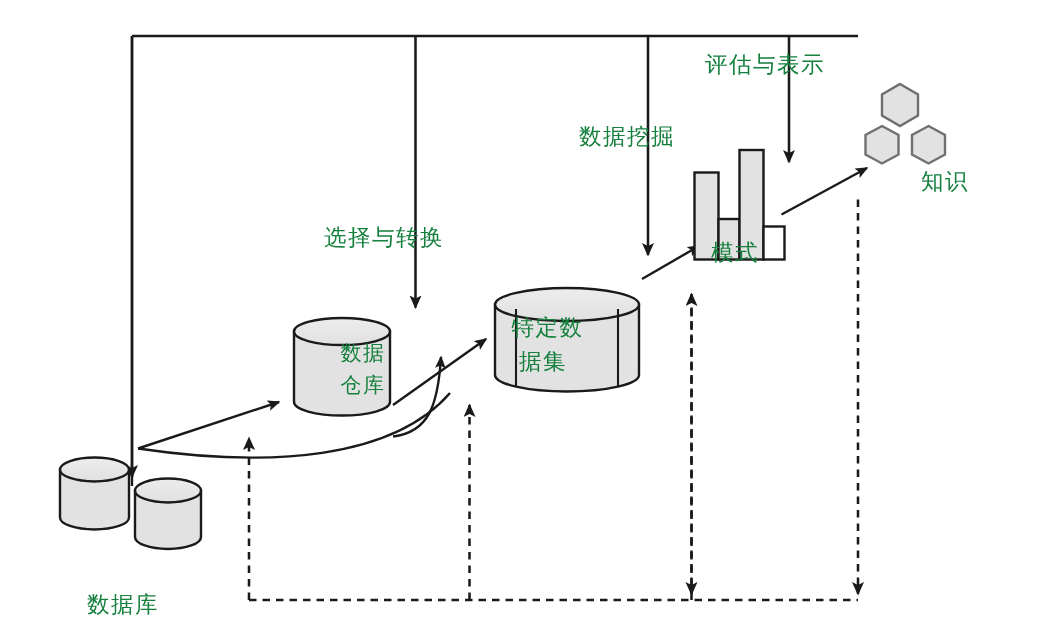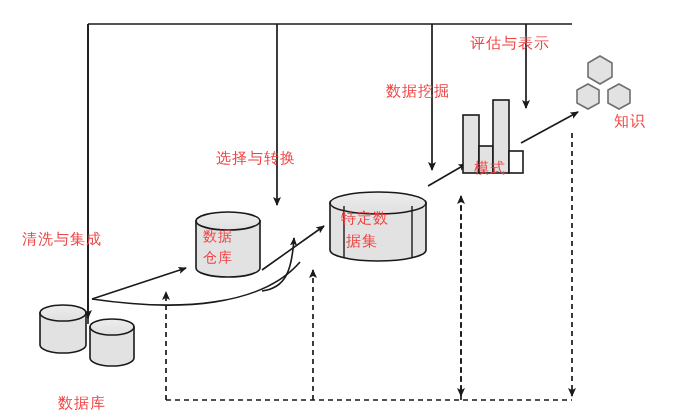--- a/index.html
+++ b/index.html
@@ -1,23 +1,23 @@
 <!DOCTYPE html>
 <html><head>
 <meta charset="utf-8">
 <style>
   html,body{margin:0;padding:0;background:#ffffff;}
   body{width:697px;height:419px;position:relative;overflow:hidden;
        font-family:"Liberation Serif","DejaVu Serif",serif;}
   #diagram-root{position:absolute;left:0;top:0;width:697px;height:419px;}
   svg.layer{position:absolute;left:0;top:0;width:697px;height:419px;}
-  .lbl{position:absolute;white-space:nowrap;color:#ef4444;
-       font-family:Liberation Mono, monospace;
+  .lbl{position:absolute;white-space:nowrap;color:#15803d;
+       font-family:Liberation Serif, serif;
        font-size:15px;line-height:1;letter-spacing:1px;}
-  .lbl-sm{font-size:14px;}
+  .lbl-sm{font-size:14px;margin-left:24px;}
 </style>
 </head>
 <body>
 
 <div id="diagram-root">
 
   <svg class="layer" viewBox="0 0 697 419">
     <defs>
       <marker id="ah" markerWidth="10" markerHeight="10" refX="8" refY="4" orient="auto" markerUnits="userSpaceOnUse">
         <path d="M0,0 L9,4 L0,8 L2,4 Z" fill="#1a1a1a"></path>
@@ -107,21 +107,20 @@
     <g fill="none" stroke="#1a1a1a" stroke-width="1.7" stroke-dasharray="5,4">
       <path d="M166,400 L572,400"></path>
       <path d="M166,400 L166,292" marker-end="url(#ah)"></path>
       <path d="M313,400 L313,270" marker-end="url(#ah)"></path>
       <path d="M461,400 L461,196" marker-end="url(#ah)"></path>
       <path d="M572,133 L572,396" marker-end="url(#ah)"></path>
       <path d="M461,196 L461,396" marker-end="url(#ah)"></path>
     </g>
   </svg>
 
-  <div class="lbl" style="left:22px;top:233px;">清洗与集成</div>
   <div class="lbl" style="left:216px;top:152px;">选择与转换</div>
   <div class="lbl" style="left:386px;top:85px;">数据挖掘</div>
   <div class="lbl" style="left:470px;top:37px;">评估与表示</div>
 
   <div class="lbl" style="left:58px;top:353px;margin-top:44px;">数据库</div>
 
   <div class="lbl lbl-sm" style="left:203px;top:230px;">数据</div>
   <div class="lbl lbl-sm" style="left:203px;top:251px;">仓库</div>
 
   <div class="lbl" style="left:341px;top:212px;">特定数</div>

